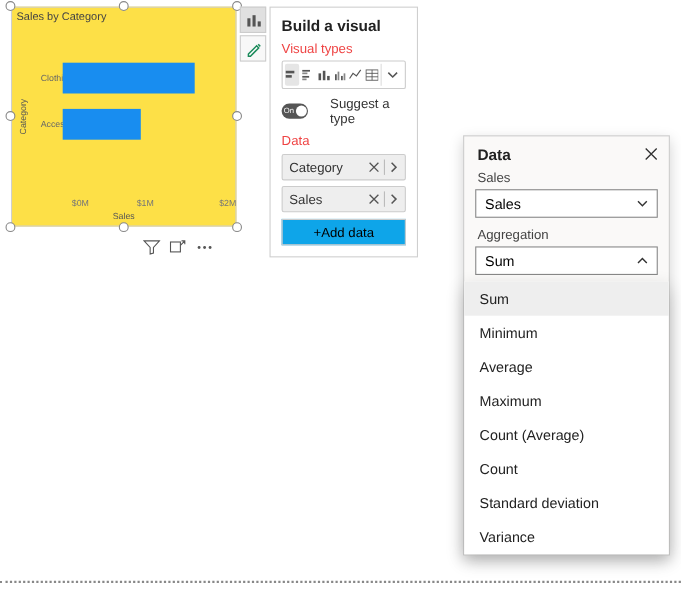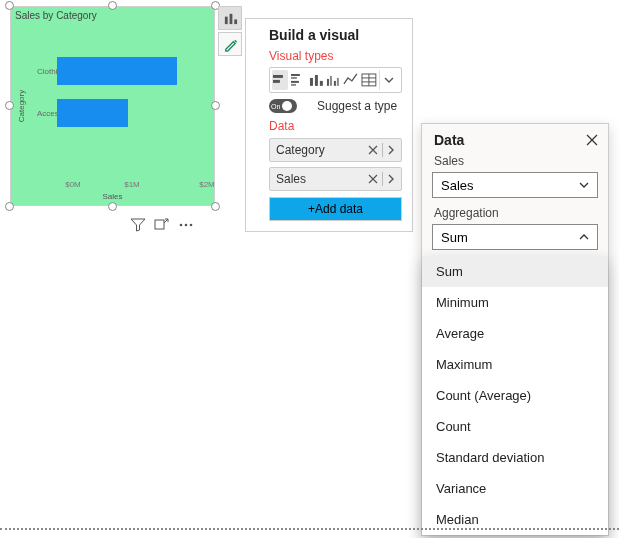--- a/index.html
+++ b/index.html
@@ -1,41 +1,41 @@
 <!DOCTYPE html>
 <html><head>
 <meta charset="utf-8">
 <style>
   * { box-sizing: border-box; margin: 0; padding: 0; font-family: "Segoe UI", Arial, sans-serif; }
   body { width: 619px; height: 538px; background: #fff; position: relative; overflow: hidden; }
 
   
   .visual-wrap { position: absolute; left: 10px; top: 6px; width: 205px; height: 200px; }
-  .chart-card { position: absolute; left: 0; top: 0; right: 0; bottom: 0; border: 1px solid #cfcfcf; background: #86efac; }
+  .chart-card { position: absolute; left: 0; top: 0; right: 0; bottom: 0; border: 1px solid #cfcfcf; background: #fde047; }
   .chart-title { font-size: 10px; color: #444; padding: 3px 4px 0 4px; }
   .plot { position: absolute; left: 22px; right: 4px; top: 42px; bottom: 28px; }
   .bar-row { position: absolute; left: 24px; height: 28px; background: #188df0; }
   .cat-label { position: absolute; font-size: 8px; color: #666; left: 4px; transform: translateY(-50%); }
   .yaxis-title { position: absolute; left: 2px; top: 50%; transform: translate(-25%, -50%) rotate(-90deg); font-size: 8px; color: #555; }
   .xaxis-title { position: absolute; bottom: 4px; left: 50%; transform: translateX(-50%); font-size: 8px; color: #555; }
   .tick { position: absolute; bottom: 16px; font-size: 8px; color: #777; transform: translateX(-50%); }
   .handle { position: absolute; width: 9px; height: 9px; border: 1px solid #888; background: #fff; border-radius: 50%; }
 
   .visual-toolbar { position: absolute; left: 130px; top: 217px; display: flex; gap: 8px; align-items: center; }
   .vt-icon { width: 16px; height: 16px; color: #444; display: flex; align-items: center; justify-content: center; }
 
   
   .mini-btn { position: absolute; width: 24px; height: 24px; border: 1px solid #ccc; background: #f8f8f8; display:flex; align-items:center; justify-content:center; }
   .mini-btn.active { background:#e0e0e0; }
   .mini-btn svg { width:15px; height:15px; }
   #mini1 { left: 218px; top: 6px; }
   #mini2 { left: 218px; top: 32px; }
 
   
-  .panel { position: absolute; left: 245px; top: 18px; width: 168px; border: 1px solid #cfcfcf; background: #fff; padding:8px 10px 10px 23px; }
+  .panel { position: absolute; left: 245px; top: 6px; width: 135px; border: 1px solid #cfcfcf; background: #fff; padding:8px 10px 10px 10px; }
   .panel h3 { font-size: 14px; font-weight: 600; color: #222; margin-bottom: 6px; }
   .panel .label { font-size: 12px; color: #ef4444; margin-top:6px; margin-bottom:4px; }
   .vt-row { display:flex; gap:2px; align-items:center; border:1px solid #ccc; border-radius:2px; padding:2px; }
   .vt-cell { width:20px; height:20px; display:flex; align-items:center; justify-content:center; border-radius:2px; }
   .vt-cell.sel { background:#e5e5e5; }
   .vt-chev { flex:0 0 20px; height:20px; display:flex; align-items:center; justify-content:center; border-left:1px solid #ddd; }
   .suggest { display:flex; align-items:center; gap:20px; margin-top:6px; font-size:12px; color:#333; }
   .toggle { width:28px; height:14px; background:#555; border-radius:8px; position:relative; display:flex; align-items:center; }
   .toggle .knob { width:10px; height:10px; background:#fff; border-radius:50%; margin-left:2px; }
   .toggle .on-text { color:#fff; font-size:7px; margin-left:2px; }
@@ -247,17 +247,16 @@
   </div>
   <div class="dropdown" id="agg-dd">
       <div class="opt sel">Sum</div>
       <div class="opt">Minimum</div>
       <div class="opt">Average</div>
       <div class="opt">Maximum</div>
       <div class="opt">Count (Average)</div>
       <div class="opt">Count</div>
       <div class="opt">Standard deviation</div>
       <div class="opt">Variance</div>
-      <div class="opt">Median</div>
     </div>
 </div>
 
 <div class="dotted-line"></div>
 
 </body></html>

